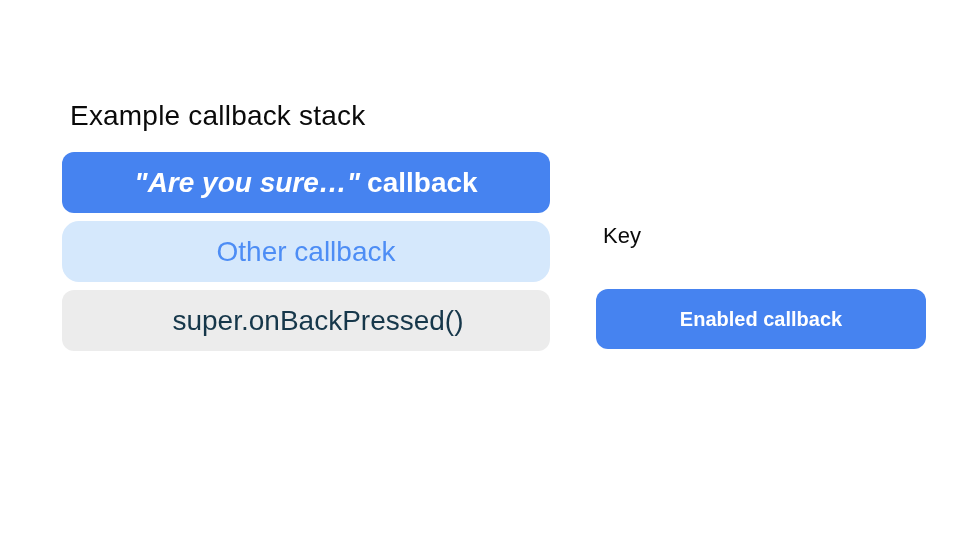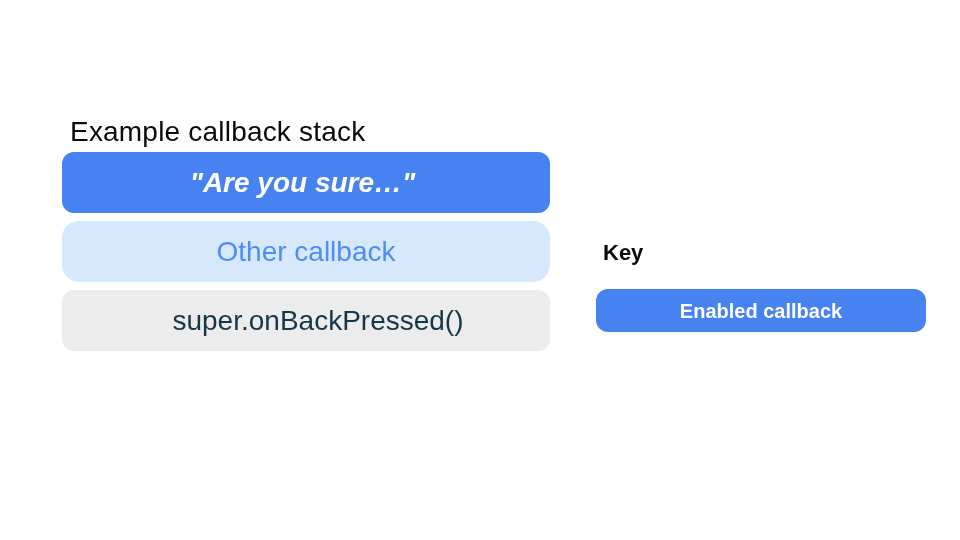--- a/index.html
+++ b/index.html
@@ -16,21 +16,21 @@
   }
   .canvas {
     position: absolute;
     inset: 0;
     width: 960px;
     height: 540px;
   }
   .page-title {
     position: absolute;
     left: 70px;
-    top: 116px;
+    top: 100px;
     font-size: 28px;
     font-weight: 500;
     letter-spacing: 0.2px;
     color: var(--heading-text, #0a0a0a);
   }
   .stack {
     position: absolute;
     left: 62px;
     top: 152px;
     width: 488px;
@@ -42,33 +42,33 @@
     display: flex;
     align-items: center;
     justify-content: center;
     font-size: 28px;
     line-height: 1;
     white-space: nowrap;
   }
   .key-title {
     position: absolute;
     left: 603px;
-    top: 240px;
+    top: 223px;
     font-size: 22px;
-    font-weight: 700;
+    font-weight: 400;
     color: var(--heading-text, #0a0a0a);
   }
   .key {
     position: absolute;
     left: 596px;
     top: 289px;
     width: 330px;
   }
   .key .row {
-    height: 43px;
+    height: 60px;
     margin-bottom: 11px;
     border-radius: 12px;
     display: flex;
     align-items: center;
     justify-content: center;
     font-size: 20px;
     line-height: 1;
     white-space: nowrap;
   }
   .row.enabled {
@@ -96,20 +96,21 @@
 </head>
 <body>
 
 <div class="canvas">
 
   <div class="page-title">Example callback stack</div>
 
   <div class="stack">
     <div class="row enabled">
       <span class="italic-part">"Are you sure…"</span>
+      <span>callback</span>
     </div>
     <div class="row disabled">Other callback</div>
     <div class="row system">super.onBackPressed()</div>
   </div>
 
   <div class="key-title">Key</div>
 
   <div class="key">
     <div class="row enabled">Enabled callback</div>
   </div>

